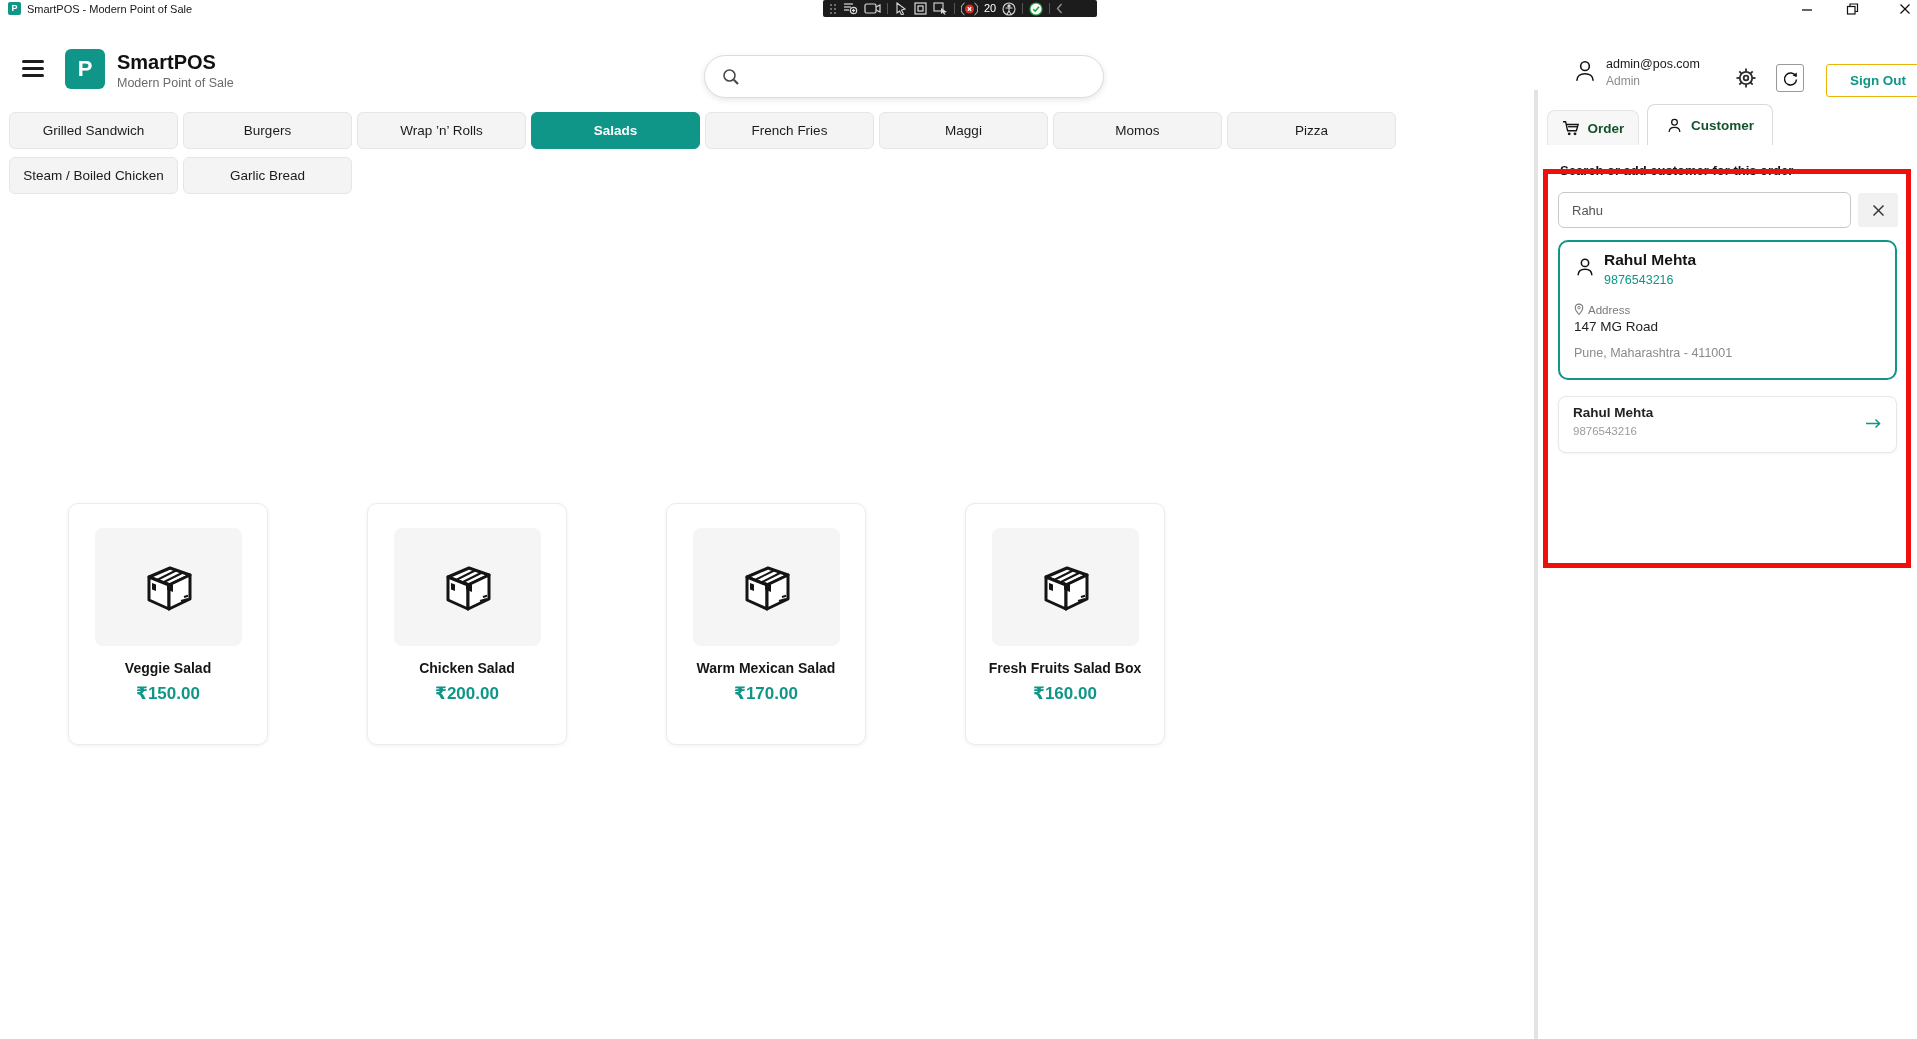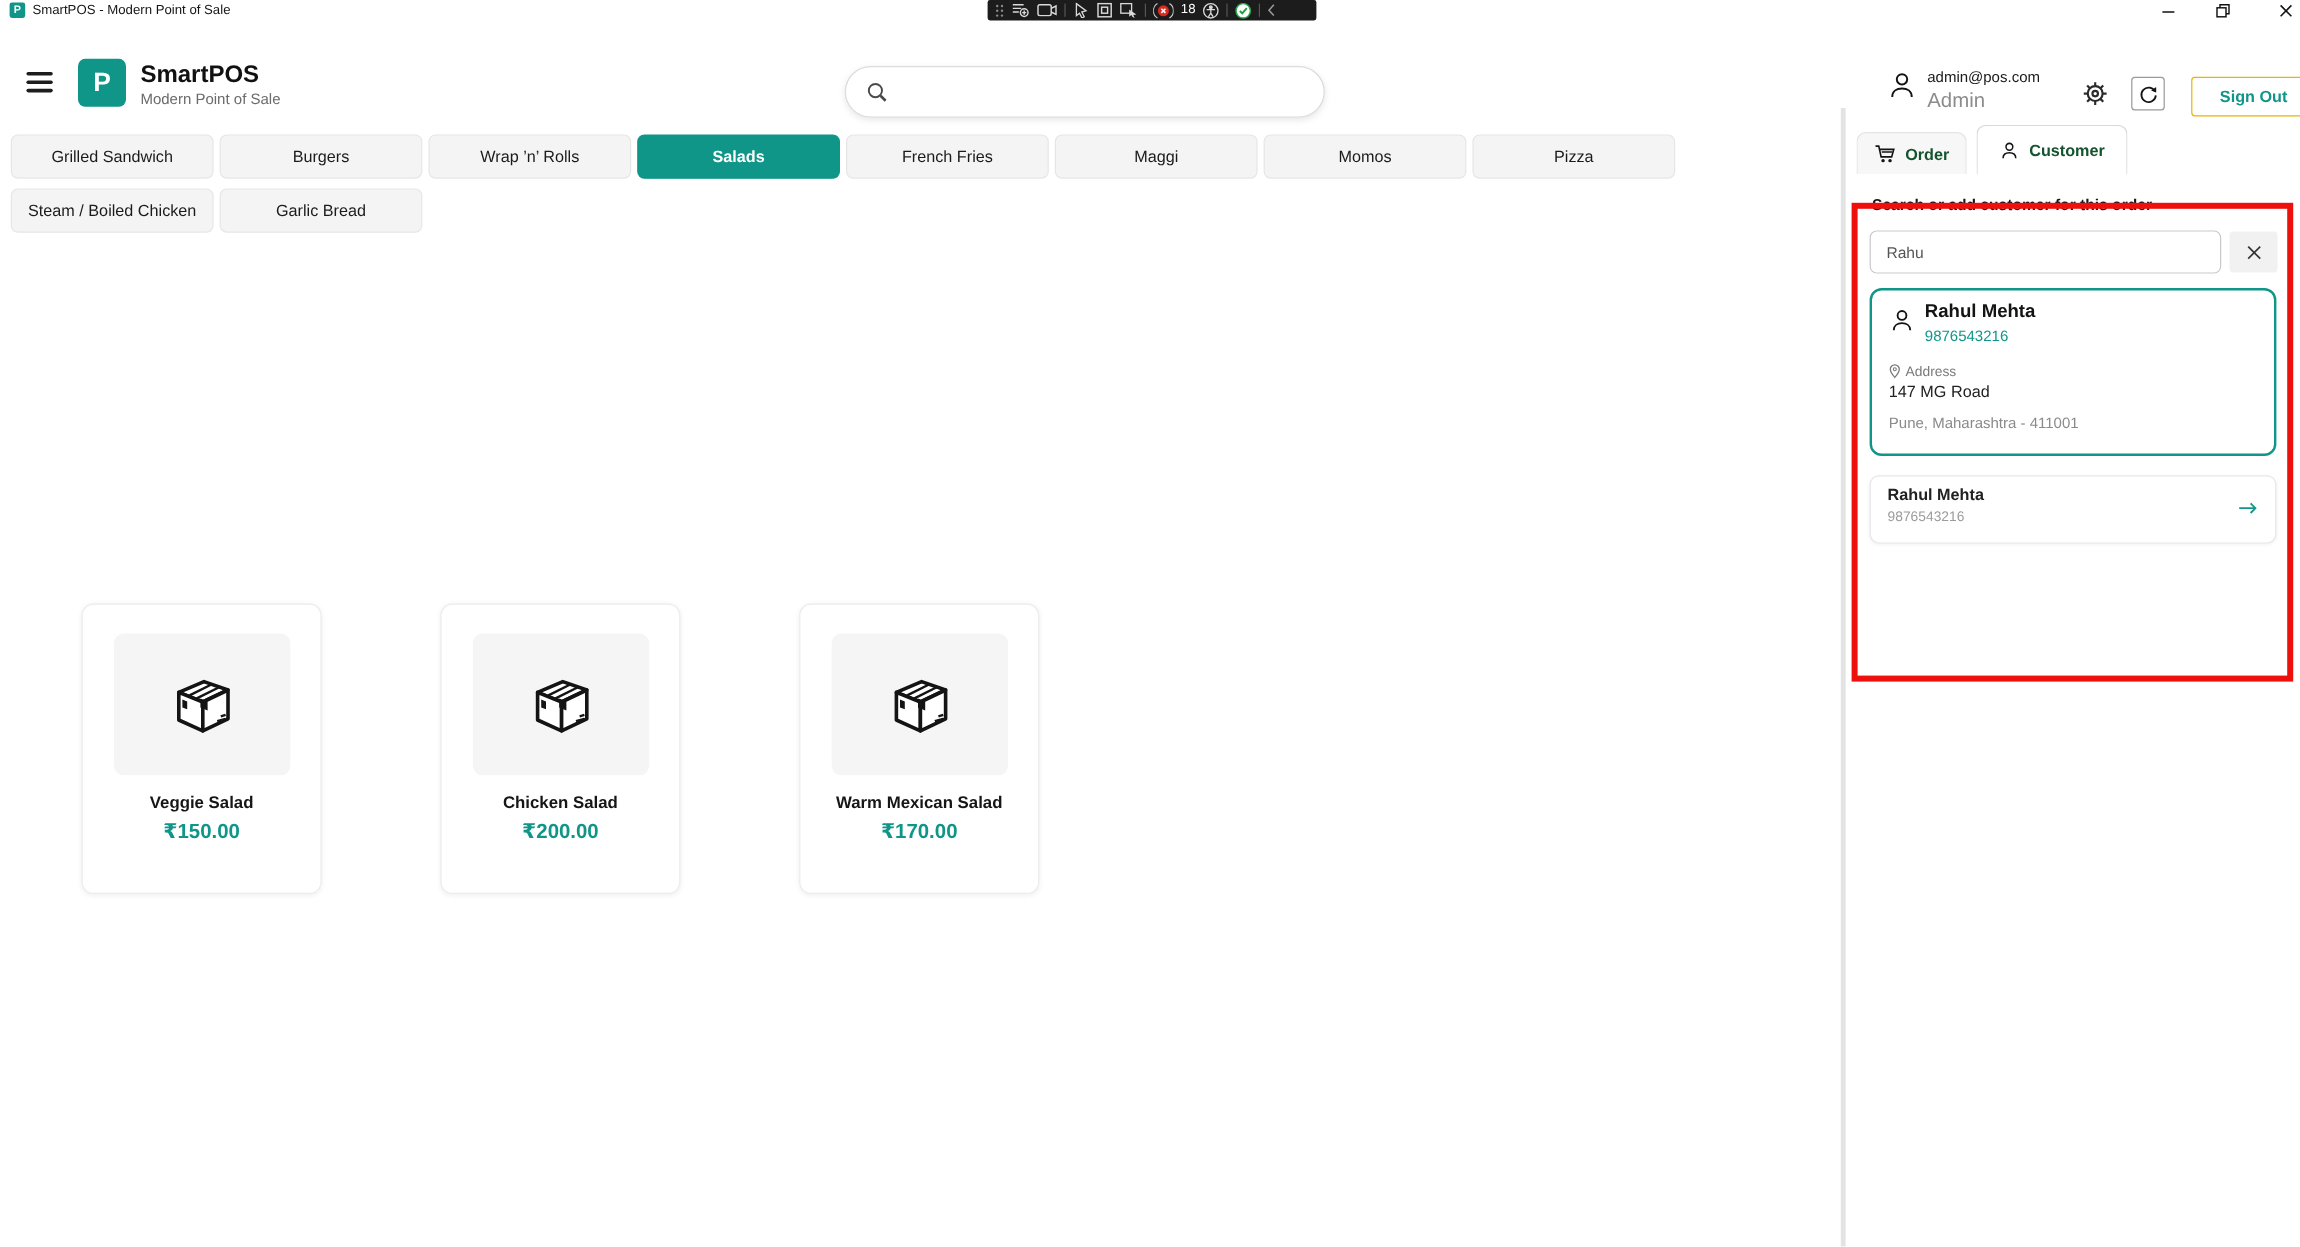--- a/index.html
+++ b/index.html
@@ -26,21 +26,21 @@
   .logo { position:absolute; left:65px; top:31px; width:40px; height:40px; background:#0f9688;
     border-radius:6px; color:#fff; font-size:22px; font-weight:bold; display:flex; align-items:center; justify-content:center; }
   .brand-name { position:absolute; left:117px; top:33px; font-size:20px; font-weight:bold; color:#111; }
   .brand-tag { position:absolute; left:117px; top:58px; font-size:12.5px; color:#6b6b6b; }
   .searchpill { position:absolute; left:704px; top:37px; width:400px; height:43px; background:#fff;
     border:1px solid #dcdcdc; border-radius:22px; box-shadow:0 2px 6px rgba(0,0,0,.10);
     display:flex; align-items:center; padding-left:16px; }
   .searchpill input { border:none; outline:none; flex:1; height:30px; font-size:14px; margin-left:10px;
     font-family:inherit; background:transparent; }
   .user-email { position:absolute; left:1606px; top:39px; font-size:12.5px; color:#1a1a1a; }
-  .user-role  { position:absolute; left:1606px; top:56px; font-size:17px; color:#8c8c8c; }
+  .user-role  { position:absolute; left:1606px; top:56px; font-size:12px; color:#8c8c8c; }
   .avatar-sm  { position:absolute; left:1572px; top:40px; }
   .gearbtn { position:absolute; left:1732px; top:46px; width:28px; height:28px; display:flex; align-items:center; justify-content:center; cursor:pointer; }
   .syncbtn { position:absolute; left:1776px; top:46px; width:28px; height:28px; border:1px solid #999;
     border-radius:3px; display:flex; align-items:center; justify-content:center; cursor:pointer; background:#fff; }
   .signout { position:absolute; left:1826px; top:46px; width:104px; height:33px; background:#fff;
     border:1px solid #eab308; border-radius:3px; color:#0f9688; font-size:13.5px;
     display:flex; align-items:center; justify-content:center; cursor:pointer; font-family:inherit;font-weight:bold; }
 
   
   .catrow { position:absolute; left:9px; display:flex; gap:5px; }
@@ -137,21 +137,21 @@
             <polygon points="8,6 14,10 11.4,10.6 12.6,13 10.8,12.2 9.8,10.4 8,12" fill="#d9d9d9" stroke="none"></polygon>
         </g>
       </svg>
       <div class="sep"></div>
       <svg width="17" height="14" viewBox="0 0 17 14">
         <path d="M3.5 1 A7 7 0 0 0 3.5 13" stroke="#cfcfcf" stroke-width="1" fill="none"></path>
         <path d="M13.5 1 A7 7 0 0 1 13.5 13" stroke="#cfcfcf" stroke-width="1" fill="none"></path>
         <circle cx="8.5" cy="7" r="4.6" fill="#d92b1f"></circle>
         <path d="M6.8 5.3 L10.2 8.7 M10.2 5.3 L6.8 8.7" stroke="#fff" stroke-width="1.3"></path>
       </svg>
-      <span class="err-count">18</span>
+      <span class="err-count">20</span>
       <svg width="14" height="14" viewBox="0 0 14 14">
         <g stroke="#d9d9d9" stroke-width="1.1" fill="none">
           <circle cx="7" cy="7" r="6"></circle>
             <circle cx="7" cy="4" r="1.1" fill="#d9d9d9"></circle>
           <path d="M3.5 6 L10.5 6 M7 6.5 L7 9 M7 9 L5 12 M7 9 L9 12"></path>
         </g>
       </svg>
       <div class="sep"></div>
       <svg width="14" height="14" viewBox="0 0 14 14">
         <circle cx="7" cy="7" r="6" fill="#fff" stroke="#2aa84a" stroke-width="1.2"></circle>
@@ -302,20 +302,39 @@
         <polygon points="30,27 36,29.5 36,37 30,34.5" fill="#141414"></polygon>
         <polygon points="15,28 19,29.5 19,36 15,34.5" fill="#141414"></polygon>
         <line x1="44" y1="46" x2="51" y2="44" stroke="#141414" stroke-width="2"></line>
         <line x1="47" y1="42" x2="51" y2="40.8" stroke="#141414" stroke-width="2"></line>
       </svg>
     </div>
     <div class="pname">Warm Mexican Salad</div>
     <div class="pprice">₹170.00</div>
   </div>
 
+  <div class="pcard" style="left:965px;">
+    <div class="pimg">
+      <svg width="64" height="64" viewBox="0 0 64 64">
+        <g stroke="#141414" stroke-width="3" fill="#fff" stroke-linejoin="round">
+          <polygon points="12,22 33,13 53,20 32,30"></polygon>
+            <polygon points="12,22 12,45 32,54 32,30"></polygon>
+            <polygon points="53,20 53,44 32,54 32,30"></polygon>
+        </g>
+        <line x1="40" y1="15" x2="21" y2="24.5" stroke="#141414" stroke-width="2"></line>
+        <line x1="46" y1="17.5" x2="27" y2="27" stroke="#141414" stroke-width="2"></line>
+        <polygon points="30,27 36,29.5 36,37 30,34.5" fill="#141414"></polygon>
+        <polygon points="15,28 19,29.5 19,36 15,34.5" fill="#141414"></polygon>
+        <line x1="44" y1="46" x2="51" y2="44" stroke="#141414" stroke-width="2"></line>
+        <line x1="47" y1="42" x2="51" y2="40.8" stroke="#141414" stroke-width="2"></line>
+      </svg>
+    </div>
+    <div class="pname">Fresh Fruits Salad Box</div>
+    <div class="pprice">₹160.00</div>
+  </div>
 
   <div class="divider"></div>
 
   <div class="ptab ptab-order">
     <svg width="18" height="17" viewBox="0 0 20 19">
       <g stroke="#141414" stroke-width="1.5" fill="none">
         <path d="M1 2 H4 L6.2 12 H16 L18 5 H5"></path>
         <line x1="6.8" y1="7.5" x2="16.8" y2="7.5"></line>
       </g>
       <circle cx="8" cy="15.5" r="1.6" fill="#141414"></circle>

